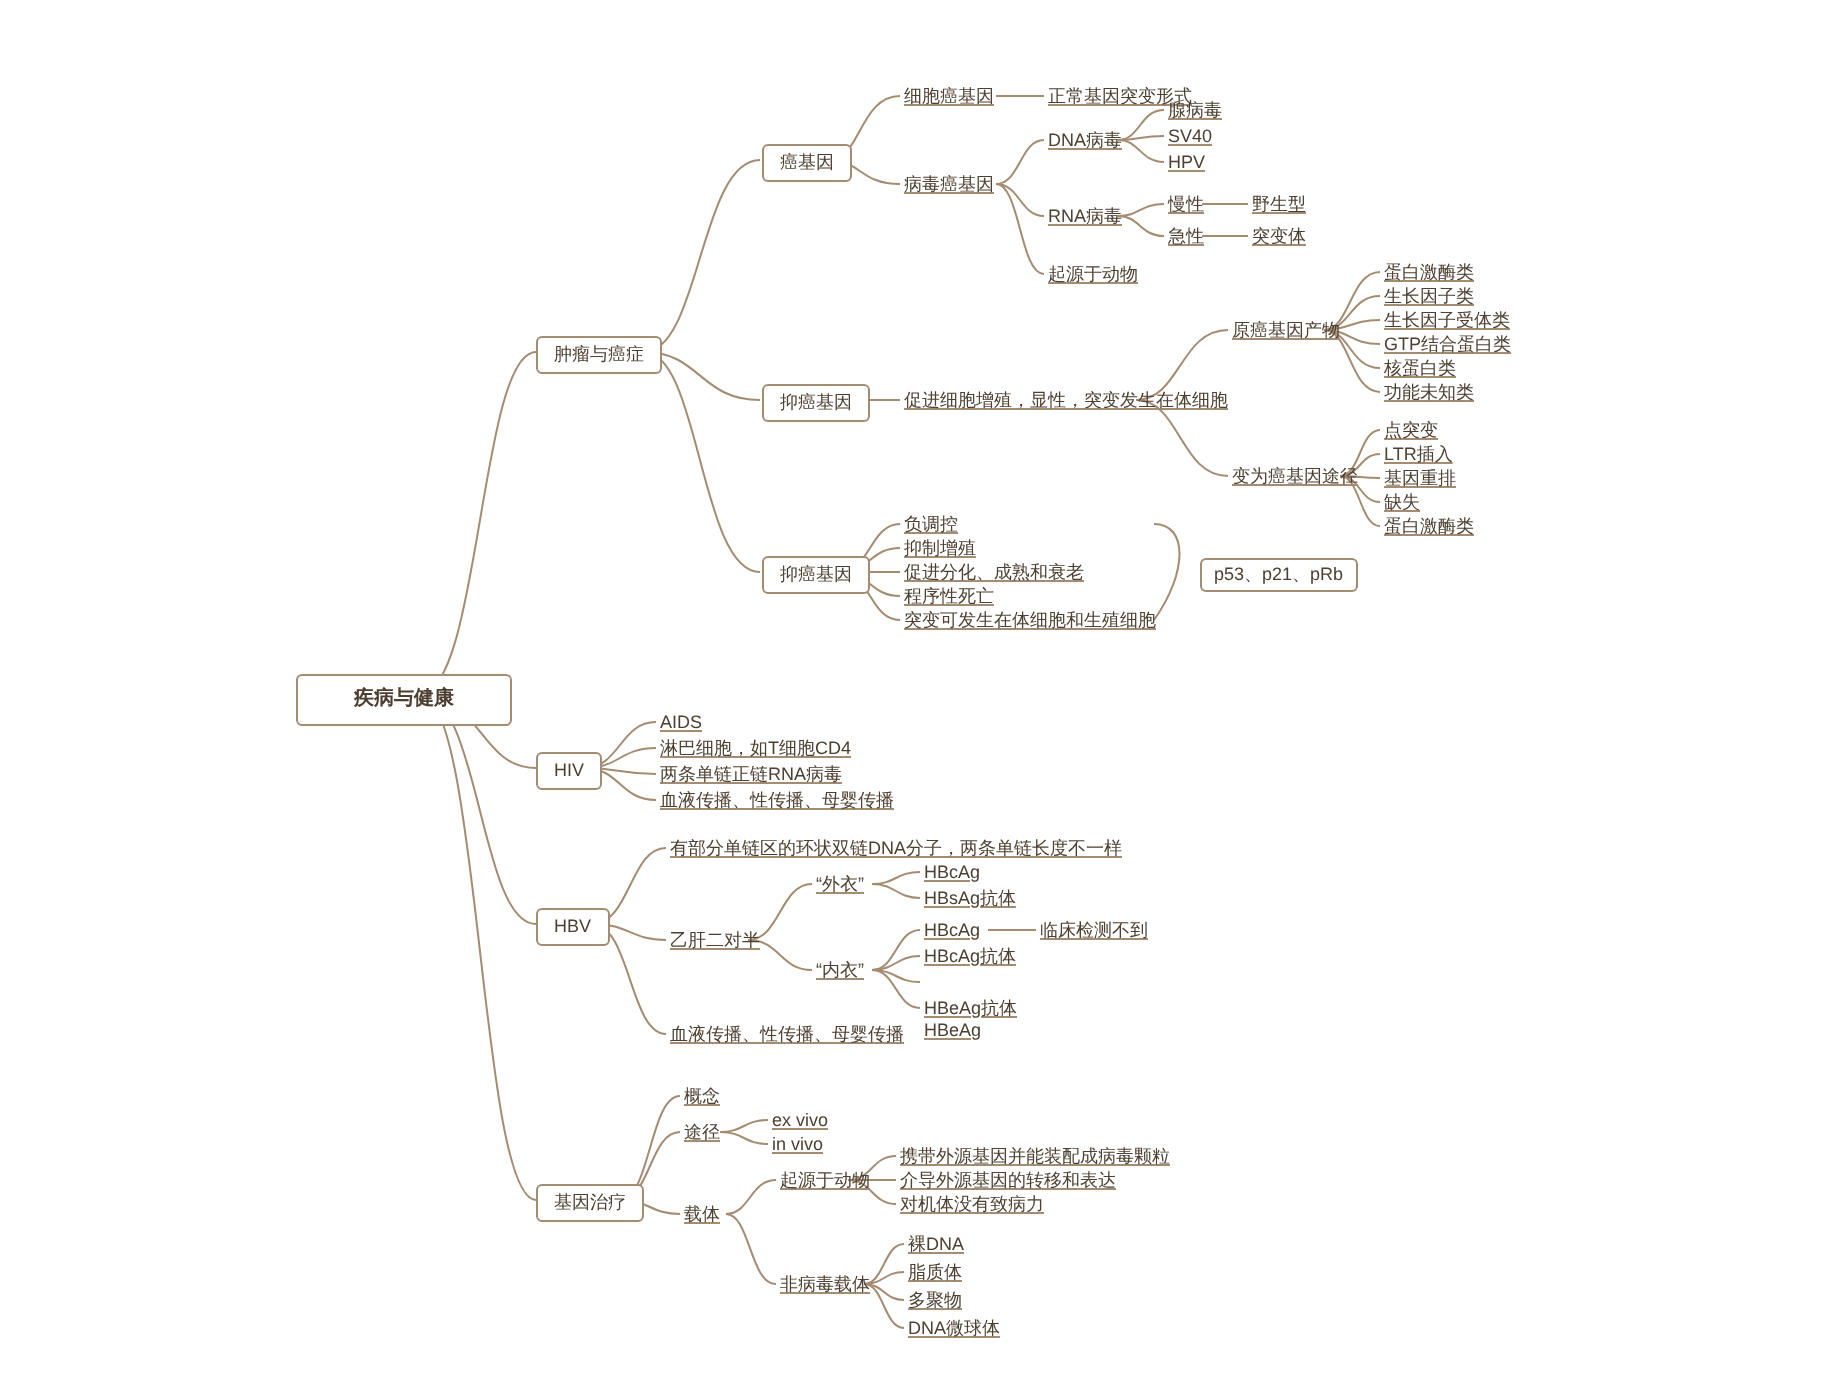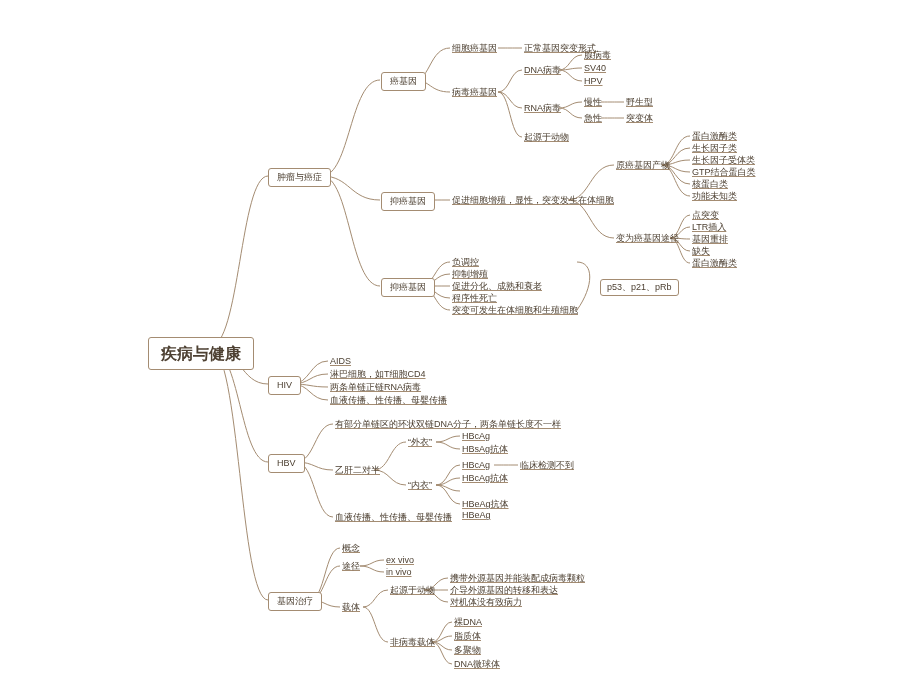--- a/index.html
+++ b/index.html
@@ -1,18 +1,18 @@
 <!DOCTYPE html>
 <html><head>
 <meta charset="utf-8">
 <style>
   html,body{margin:0;padding:0;background:#fff;font-family:"Microsoft YaHei",Arial,sans-serif;font-size:9px;line-height:1.2;width:920px;height:690px;overflow:hidden}
   svg{position:absolute;top:0;left:0}
   .node{position:absolute;border:1px solid #a48c72;border-radius:3px;padding:3px 8px;background:#fff;white-space:nowrap;color:#4d4032}
-  .root{font-weight:bold;font-size:16px;padding:6px 12px}
+  .root{font-weight:bold;font-size:10px;padding:6px 28px}
   .leaf{position:absolute;white-space:nowrap;text-decoration:underline;text-decoration-color:#a48c72;color:#4d4032}
   .annot{position:absolute;border:1px solid #a48c72;border-radius:3px;padding:2px 6px;color:#4d4032}
 </style>
 </head>
 <body>
 
 <svg width="920" height="690">
 <g stroke="#a48c72" stroke-width="1" fill="none">
 <path d="M210 347 C240 347 240 176 268 176"></path>
       <path d="M210 347 C240 347 240 384 268 384"></path>

